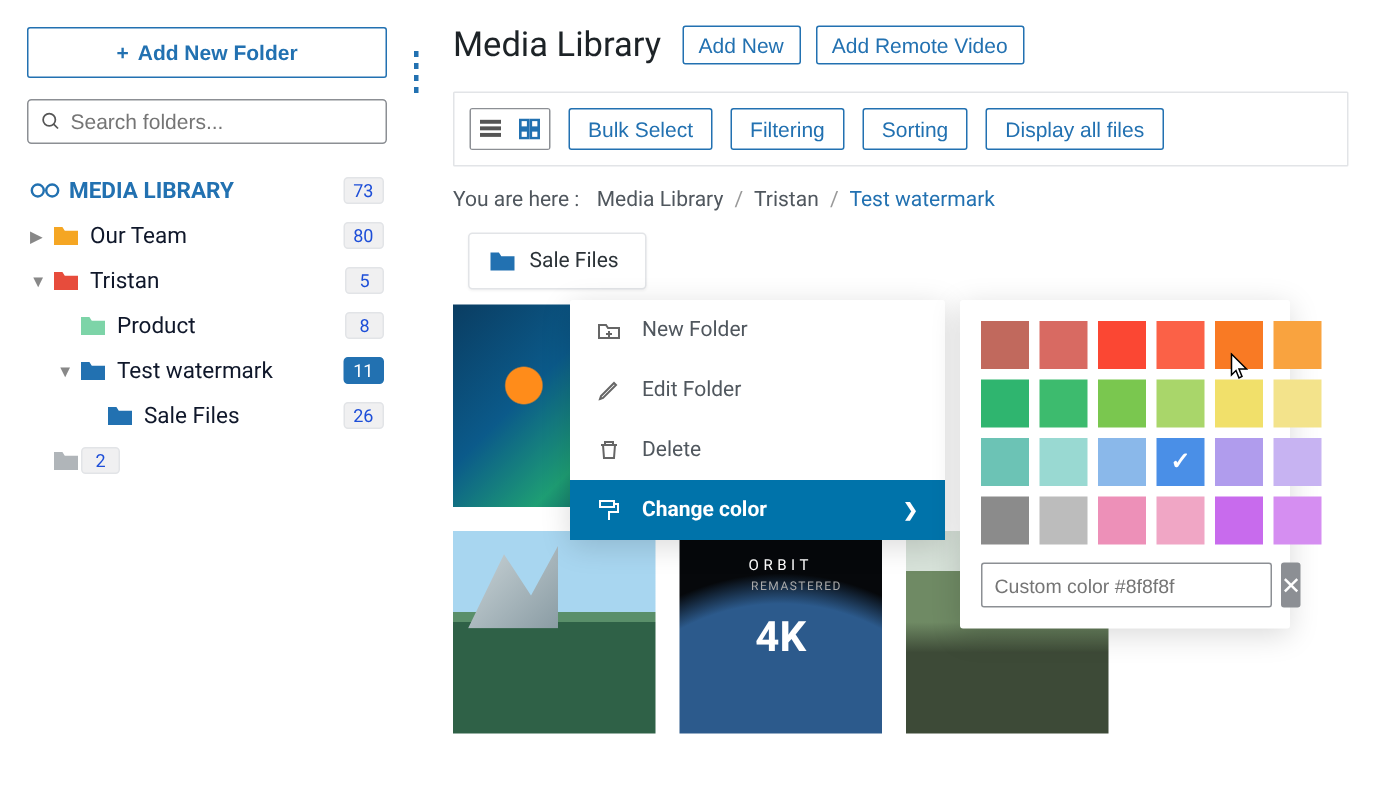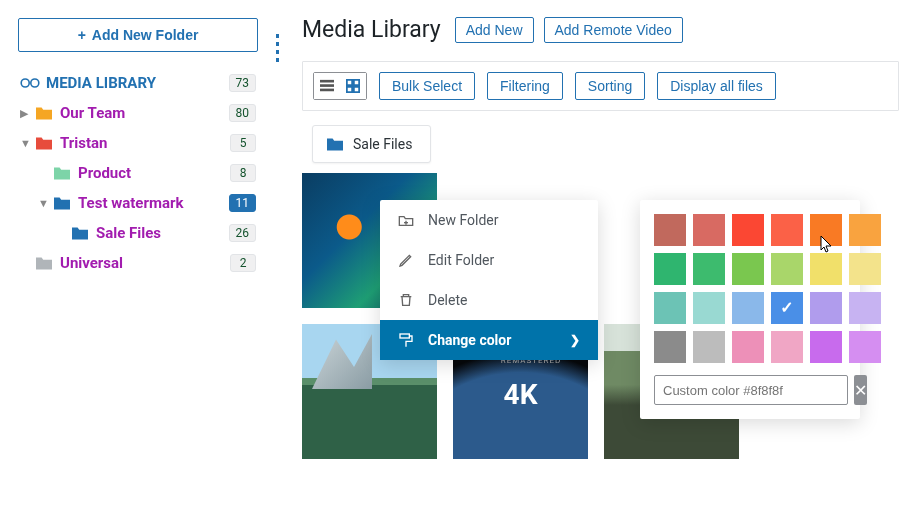--- a/index.html
+++ b/index.html
@@ -6,22 +6,22 @@
     body { font-family: -apple-system, BlinkMacSystemFont, "Segoe UI", Roboto, sans-serif; font-size: 14px; color: #2c3338; width: 919px; height: 525px; background: #fff; overflow: hidden; position: relative; }
     .container { display: flex; height: 100%; }
     .sidebar { width: 276px; padding: 18px; background: #fff; }
     .add-folder-btn { width: 100%; border: 1px solid #2271b1; background: #fff; color: #2271b1; padding: 8px; font-size: 14px; font-weight: 600; border-radius: 2px; display: flex; align-items: center; justify-content: center; gap: 6px; cursor: pointer; }
     .search-wrap { margin-top: 14px; display: flex; align-items: center; border: 1px solid #8c8f94; border-radius: 3px; padding: 6px 8px; }
     .search-wrap input { border: none; outline: none; flex: 1; font-size: 14px; margin-left: 6px; }
     .tree { margin-top: 16px; }
     .tree-row { display: flex; align-items: center; padding: 6px 2px; border-radius: 2px; cursor: pointer; }
     .tree-row .expander { width: 14px; color: #888; font-size: 11px; }
     .tree-row .icon { width: 20px; height: 16px; flex-shrink: 0; }
-    .tree-row .label { flex: 1; margin-left: 6px; color: #a21caf; font-size: 15px; font-weight: bold; }
-    .tree-row .count { min-width: 26px; text-align: center; padding: 1px 6px; border-radius: 3px; font-size: 12px; background: #f0f0f1; border: 1px solid #e2e4e7; color: #14532d; }
+    .tree-row .label { flex: 1; margin-left: 6px; color: #0f172a; font-size: 15px; }
+    .tree-row .count { min-width: 26px; text-align: center; padding: 1px 6px; border-radius: 3px; font-size: 12px; background: #f0f0f1; border: 1px solid #e2e4e7; color: #1d4ed8; }
     .tree-row.root .label { color: #2271b1; font-weight: 700; font-size: 15px; }
     .tree-row.root .count { background: #f0f0f1; }
     .tree-row.active { }
     .tree-row.active .count { background: #2271b1; color: #fff; border-color: #2271b1; }
     .indent-1 { margin-left: 18px; }
     .indent-2 { margin-left: 36px; }
     .root-icon { display:inline-flex; width:20px; height:16px; align-items:center; justify-content:center; color:#2271b1; font-weight:bold; }
 
     .divider { width: 6px; background: transparent; position: relative; }
     .divider::before { content: ""; position: absolute; left: 0; top: 30px; width: 3px; height: 32px; background: repeating-linear-gradient(0deg, #2271b1 0 4px, transparent 4px 8px); }
@@ -46,21 +46,21 @@
     .t1 { background: radial-gradient(circle at 35% 40%, #ff8c1a 0 12px, transparent 13px), radial-gradient(circle at 36% 40%, #fff 0 2px, transparent 3px), linear-gradient(135deg, #0a3d62 0%, #0b5a8a 40%, #1e9e74 70%, #0a3d62 100%); }
     .t2 { background: linear-gradient(180deg, #a8d6f0 0 40%, #5a8f6a 40% 45%, #2f6147 45% 100%); position:relative;}
     .t2::after{content:"";position:absolute;left:10px;top:10px;width:60px;height:55px;background:linear-gradient(135deg,#cbd5d8,#8a9ca4);clip-path:polygon(0 100%,40% 10%,70% 60%,100% 0,100% 100%);} 
     .t3 { background: radial-gradient(circle at 50% 140%, #2c5a8c 0 70%, #06080b 80% 100%); position: relative; }
     .t3 .ov { position: absolute; left: 0; right: 0; top: 18px; color: #fff; text-align: center; font-size: 10px; letter-spacing: 3px; }
     .t3 .ov2 { position: absolute; left: 0; right: 0; top: 32px; color: #aaa; text-align: center; font-size: 8px; letter-spacing: 1px; margin-left: 21px; }
     .t3 .ov3 { position: absolute; left: 0; right: 0; top: 54px; color: #fff; text-align: center; font-size: 28px; font-weight: 700; }
     .t4 { background: linear-gradient(180deg,#d7e2d9 0 20%, #6f8a64 20% 45%, #3d4a37 60% 100%); position:relative;}
     .t4 .pv { position:absolute; right:6px; top:6px; color:#fff; font-size:20px; font-weight:700; letter-spacing:2px; }
 
-    .context-menu { position: absolute; left: 380px; top: 200px; width: 218px; background: #fff; box-shadow: 0 4px 20px rgba(0,0,0,0.15); border-radius: 2px; z-index: 10; }
+    .context-menu { position: absolute; left: 380px; top: 200px; width: 250px; background: #fff; box-shadow: 0 4px 20px rgba(0,0,0,0.15); border-radius: 2px; z-index: 10; }
     .cm-item { display: flex; align-items: center; gap: 14px; padding: 12px 18px; color: #50575e; cursor: pointer; font-size: 14px; }
     .cm-item.active { background: #0073aa; color: #fff; font-weight: bold; }
     .cm-item .chev { margin-left: auto; font-size: 12px; }
     .cm-icon { width: 16px; color: inherit; }
 
     .color-panel { position: absolute; left: 640px; top: 200px; width: 220px; background: #fff; box-shadow: 0 4px 20px rgba(0,0,0,0.15); border-radius: 2px; z-index: 10; padding: 14px; }
     .swatches { display: grid; grid-template-columns: repeat(6, 32px); gap: 7px; }
     .sw { width: 32px; height: 32px; cursor: pointer; position: relative; }
     .sw.sel::after { content: "✓"; color: #fff; font-size: 16px; font-weight: bold; position: absolute; top: 50%; left: 50%; transform: translate(-50%, -54%); }
     .custom-row { margin-top: 12px; display: flex; gap: 6px; }
@@ -70,20 +70,27 @@
   </style>
 </head>
 <body>
 
 <div class="container">
   <aside class="sidebar">
     <button class="add-folder-btn">
       <span>+</span>
       <span>Add New Folder</span>
     </button>
+    <div class="search-wrap">
+      <svg width="14" height="14" viewBox="0 0 24 24" fill="none" stroke="#555" stroke-width="2">
+          <circle cx="10" cy="10" r="7"></circle>
+          <line x1="20" y1="20" x2="15" y2="15"></line>
+        </svg>
+      <input placeholder="Search folders..." style="">
+    </div>
     <div class="tree">
       <div class="tree-row root">
         <span class="root-icon">
           <svg width="20" height="16" viewBox="0 0 24 20" fill="none" stroke="#2271b1" stroke-width="2">
               <circle cx="6" cy="10" r="5"></circle>
               <circle cx="18" cy="10" r="5"></circle>
             </svg>
         </span>
         <span class="label">MEDIA LIBRARY</span>
         <span class="count">73</span>
@@ -126,21 +133,20 @@
             <path d="M2 3h7l2 3h11v12H2z"></path>
           </svg>
         <span class="label">Sale Files</span>
         <span class="count">26</span>
       </div>
       <div class="tree-row">
         <span class="expander"></span>
         <svg class="icon" viewBox="0 0 24 20" fill="#b0b5b9">
             <path d="M2 3h7l2 3h11v12H2z"></path>
           </svg>
-        <span class="label">Universal</span>
         <span class="count">2</span>
       </div>
     </div>
 
   </aside>
 
   <div class="divider"></div>
 
   <main class="main">
     <div class="header">
@@ -163,20 +169,29 @@
               <rect x="9" y="1" width="6" height="6"></rect>
               <rect x="1" y="9" width="6" height="6"></rect>
               <rect x="9" y="9" width="6" height="6"></rect>
             </svg>
           </div>
       </div>
       <button class="tbtn">Bulk Select</button>
       <button class="tbtn">Filtering</button>
       <button class="tbtn">Sorting</button>
       <button class="tbtn">Display all files</button>
+    </div>
+    <div class="breadcrumb">
+      <span>You are here  :</span>
+      <span class="sep"> </span>
+      <span>Media Library</span>
+      <span class="sep">/</span>
+      <span>Tristan</span>
+      <span class="sep">/</span>
+      <span class="last">Test watermark</span>
     </div>
     <div class="content">
       <div class="sale-chip">
         <svg width="20" height="16" viewBox="0 0 24 20" fill="#2271b1">
             <path d="M2 3h7l2 3h11v12H2z"></path>
           </svg>
         <span>Sale Files</span>
       </div>
       <div class="thumbs">
         <div class="thumb t1"></div>

